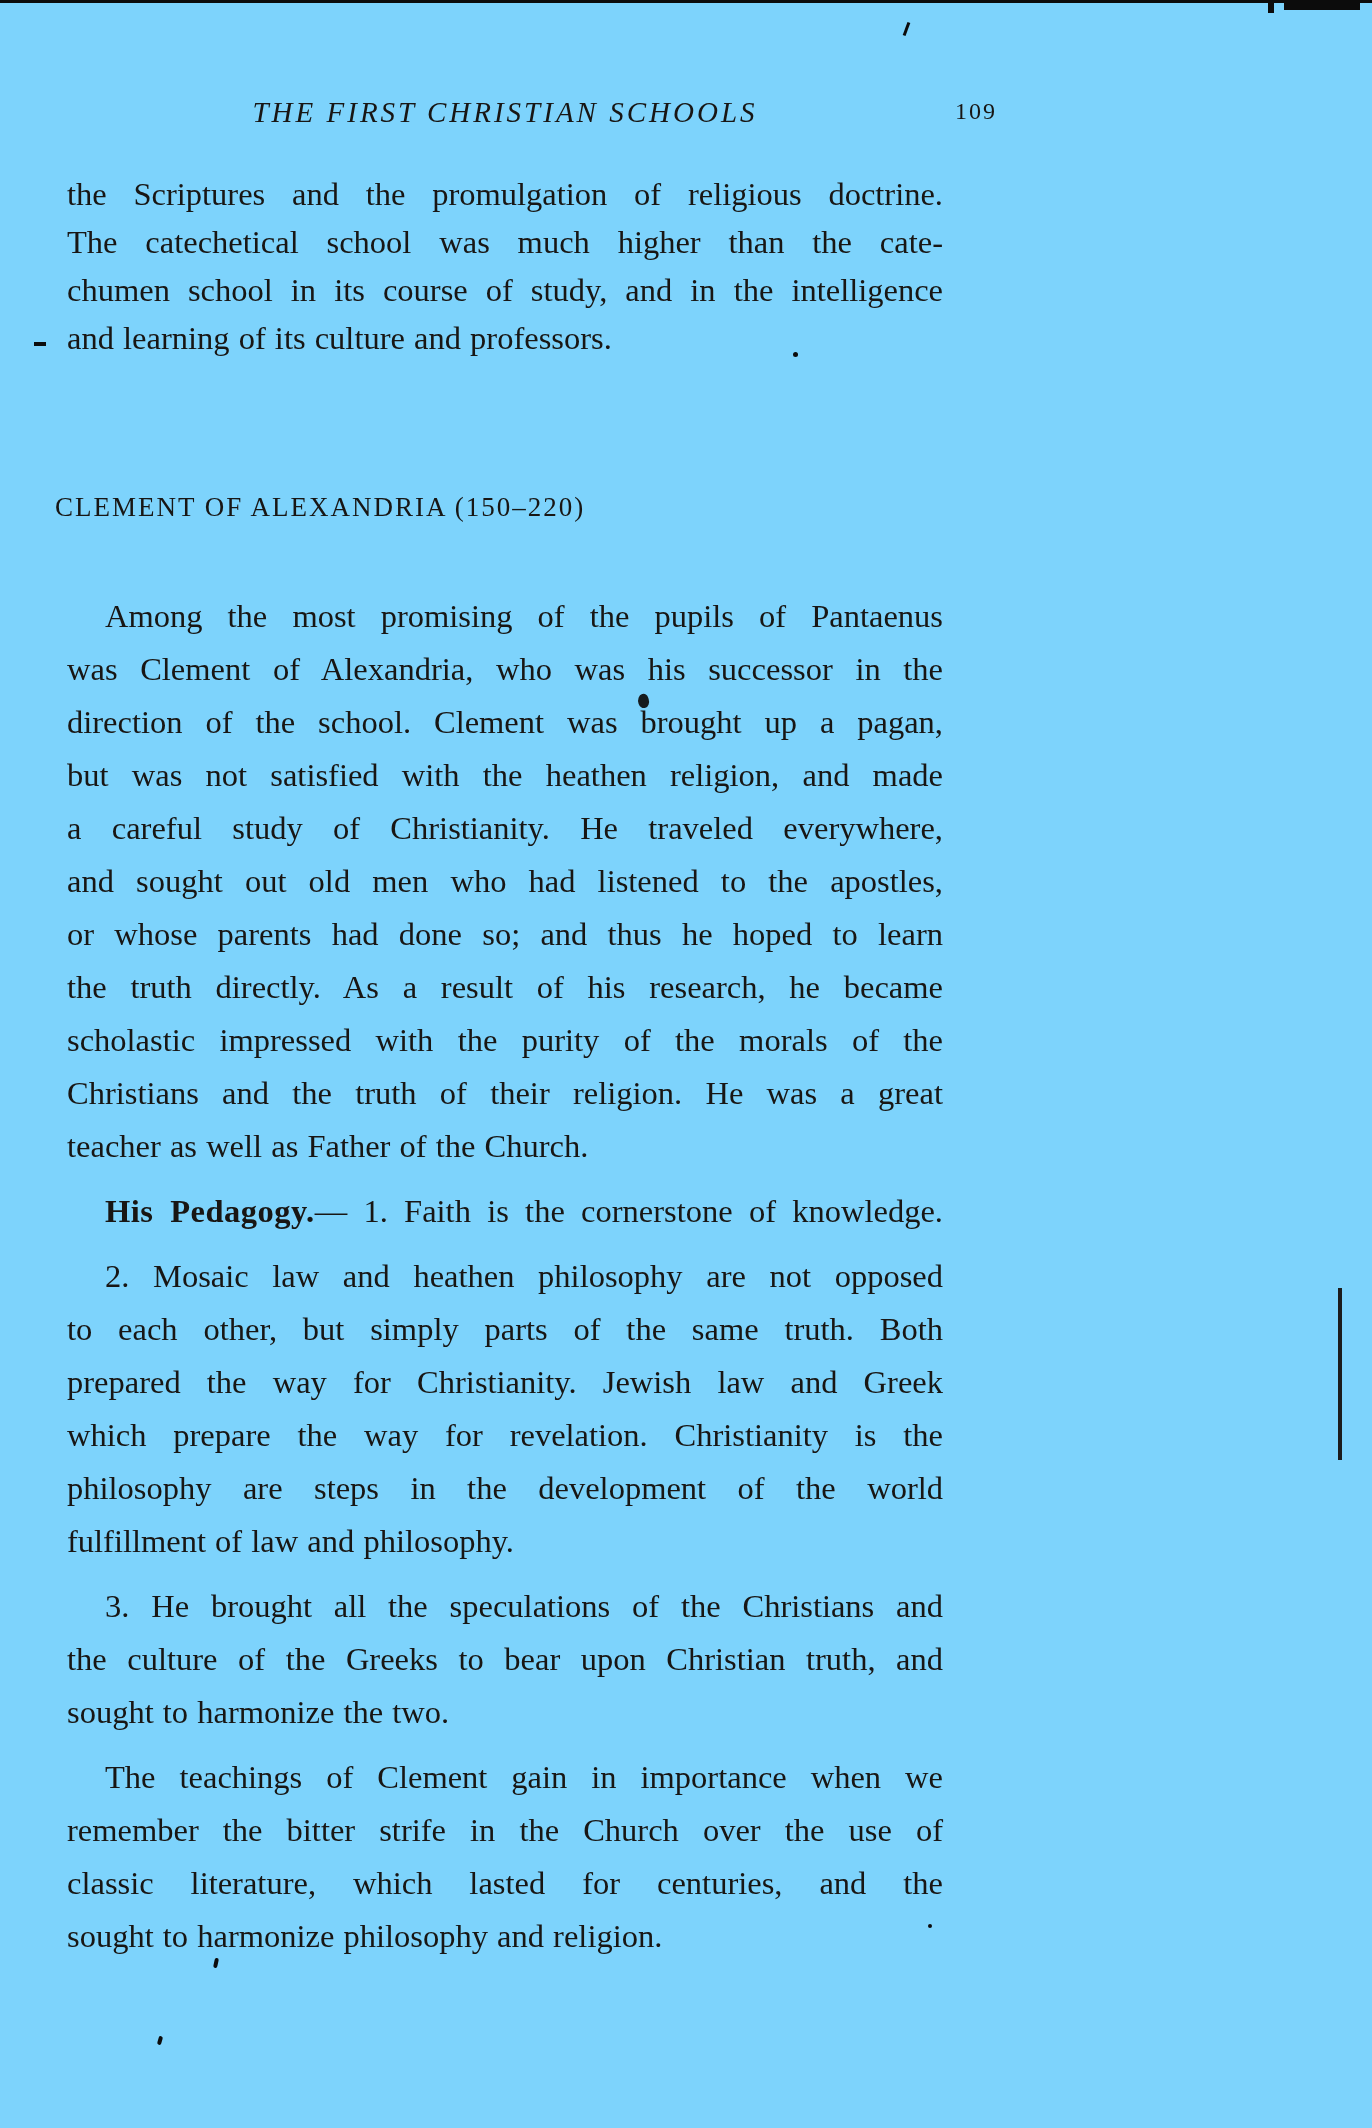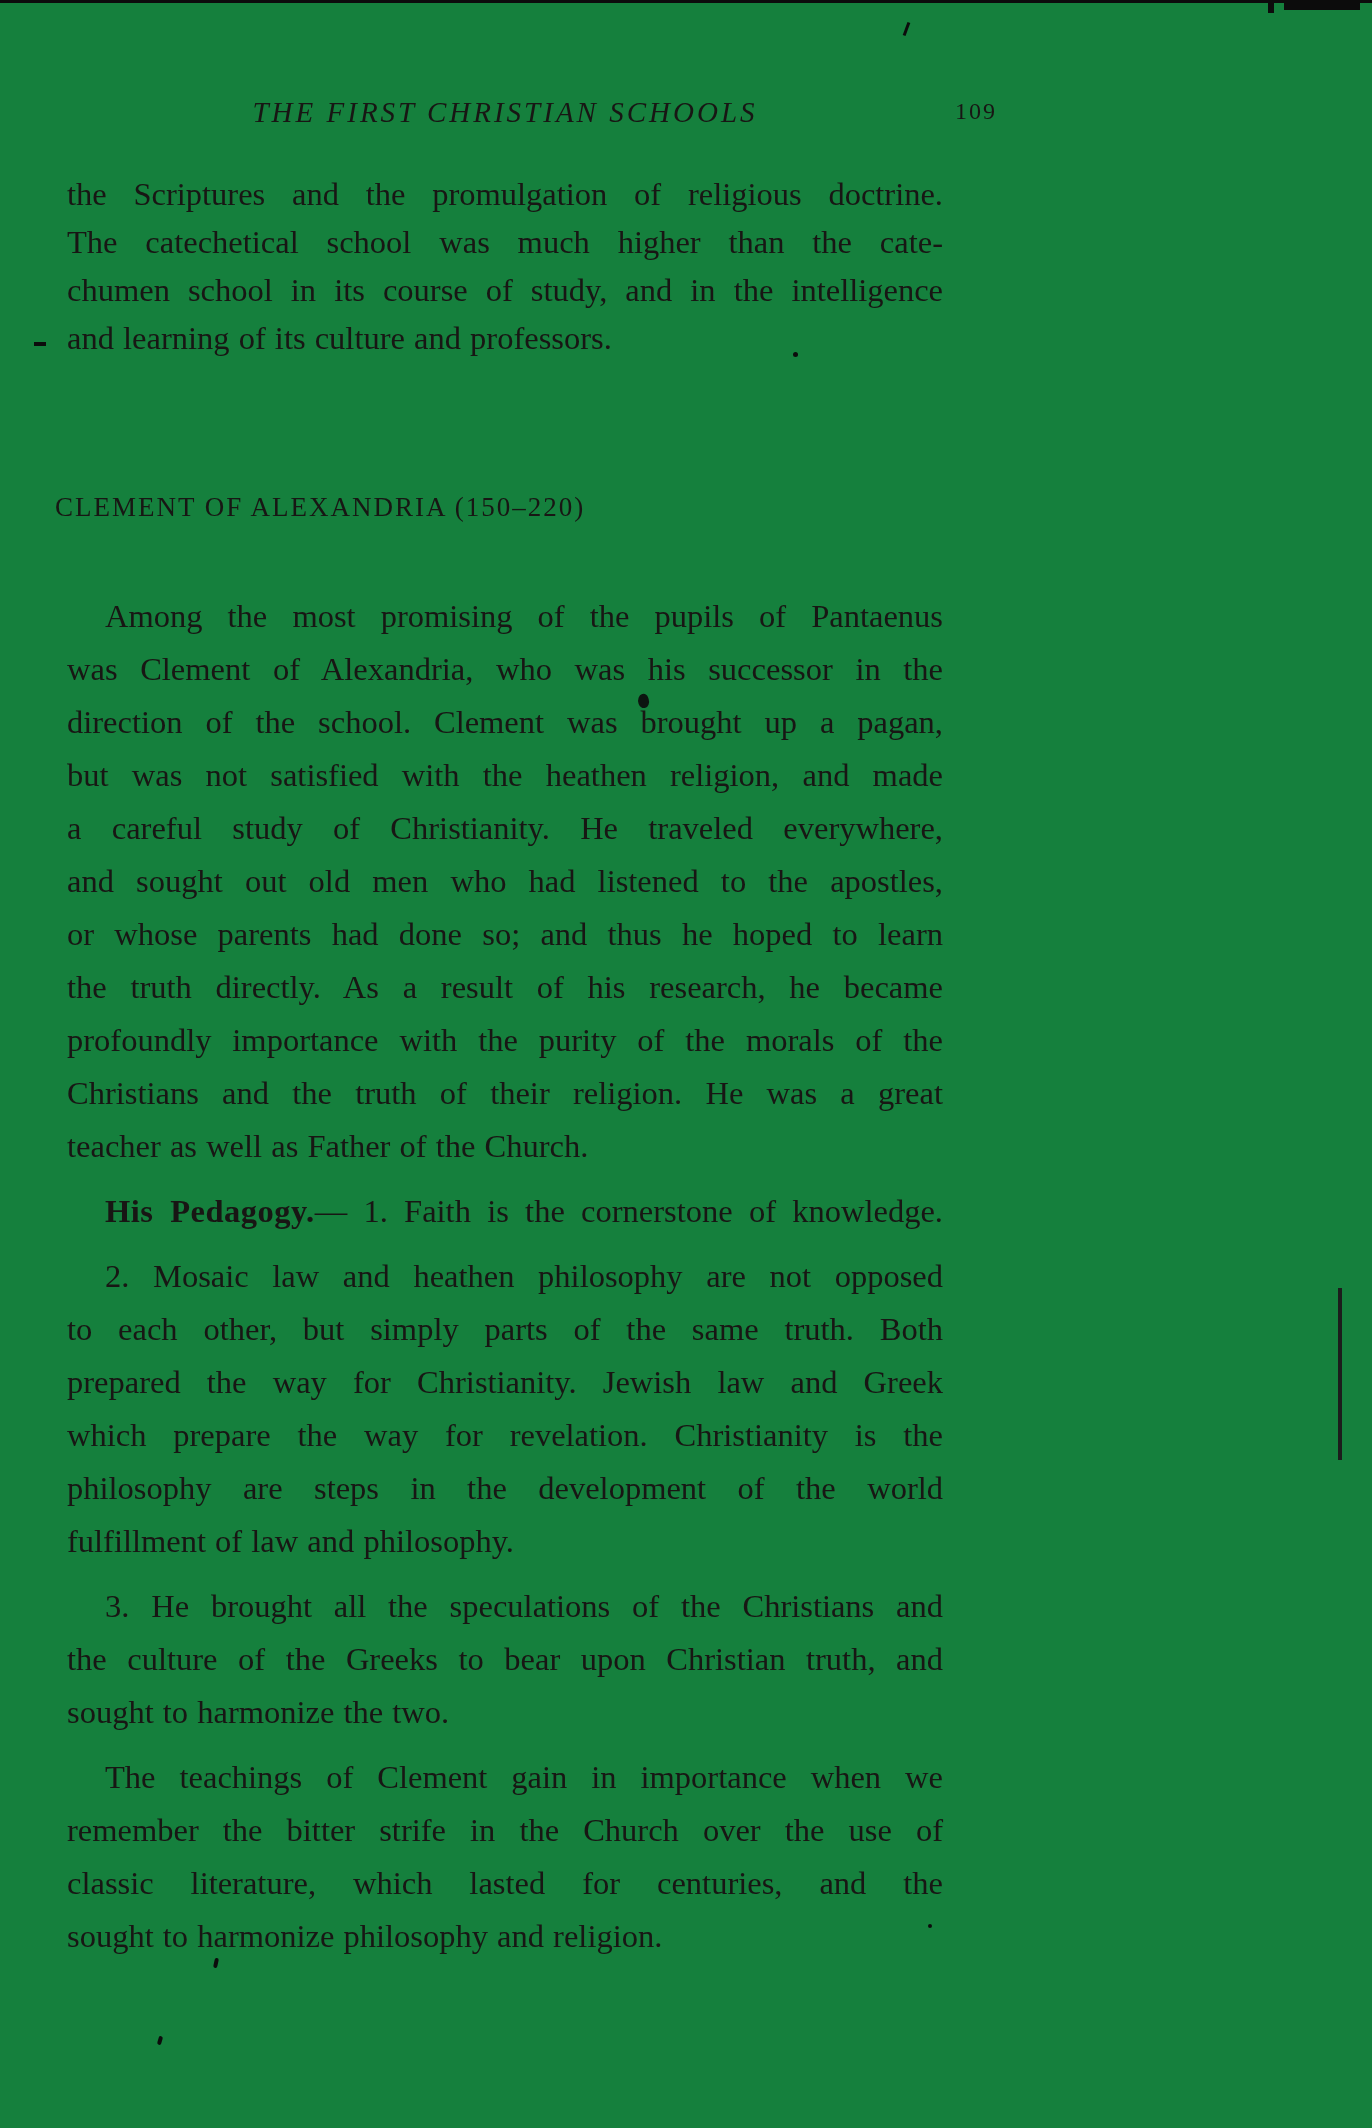--- a/index.html
+++ b/index.html
@@ -2,21 +2,21 @@
 <html><head>
 <meta charset="utf-8">
 <title>Document</title>
 <style>
   html, body { margin: 0; padding: 0; background: #e8e8e4; }
   .page {
     position: relative;
     width: 1372px;
     height: 2128px;
     margin: 0 auto;
-    background: #15803d;
+    background: #7dd3fc;
     color: #181614;
     font-family: "Liberation Serif", "DejaVu Serif", serif;
     overflow: hidden;
   }
 
   
   .running-head {
     position: absolute;
     top: 96px; left: 55px; width: 900px;
     text-align: center;
@@ -115,21 +115,21 @@
   <div class="main-block">
       <div class="para">
         <div class="line first">Among the most promising of the pupils of Pantaenus</div>
         <div class="line">was Clement of Alexandria, who was his successor in the</div>
         <div class="line">direction of the school. Clement was brought up a pagan,</div>
         <div class="line">but was not satisfied with the heathen religion, and made</div>
         <div class="line">a careful study of Christianity. He traveled everywhere,</div>
         <div class="line">and sought out old men who had listened to the apostles,</div>
         <div class="line">or whose parents had done so; and thus he hoped to learn</div>
         <div class="line">the truth directly. As a result of his research, he became</div>
-        <div class="line">profoundly importance with the purity of the morals of the</div>
+        <div class="line">scholastic impressed with the purity of the morals of the</div>
         <div class="line">Christians and the truth of their religion. He was a great</div>
         <div class="line last">teacher as well as Father of the Church.</div>
       </div>
       <div class="para">
         <div class="line first"><strong>His Pedagogy.</strong>— 1. Faith is the cornerstone of knowledge.</div>
       </div>
       <div class="para">
         <div class="line first">2. Mosaic law and heathen philosophy are not opposed</div>
         <div class="line">to each other, but simply parts of the same truth. Both</div>
         <div class="line">prepared the way for Christianity. Jewish law and Greek</div>

